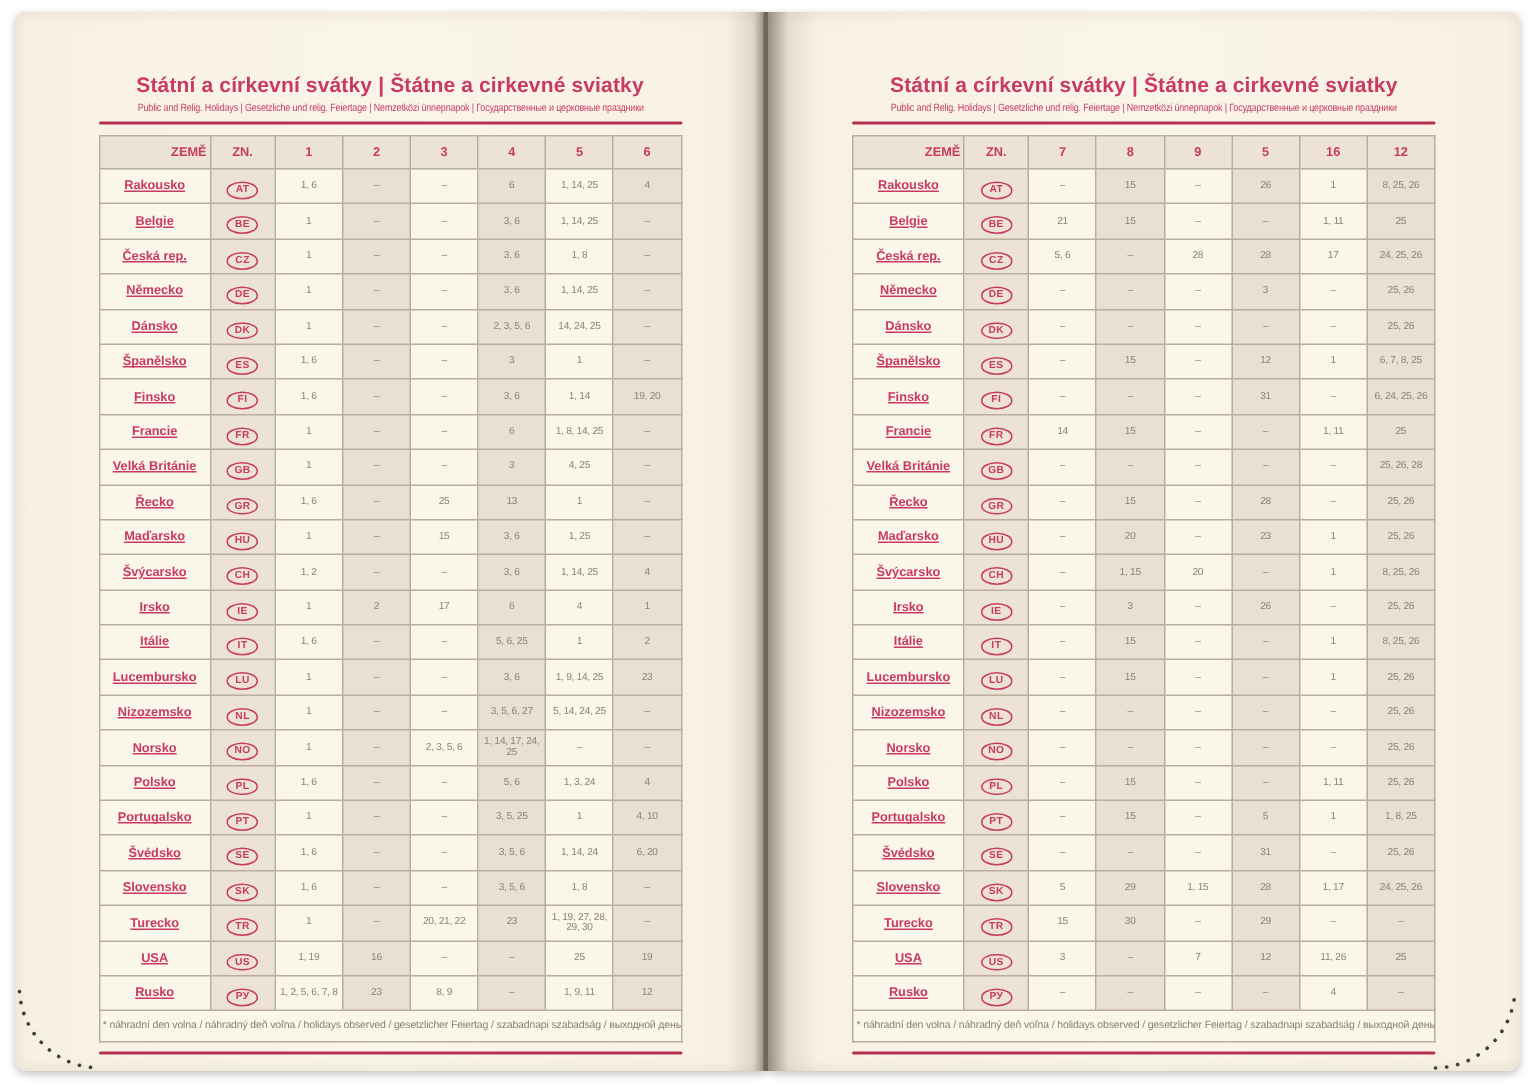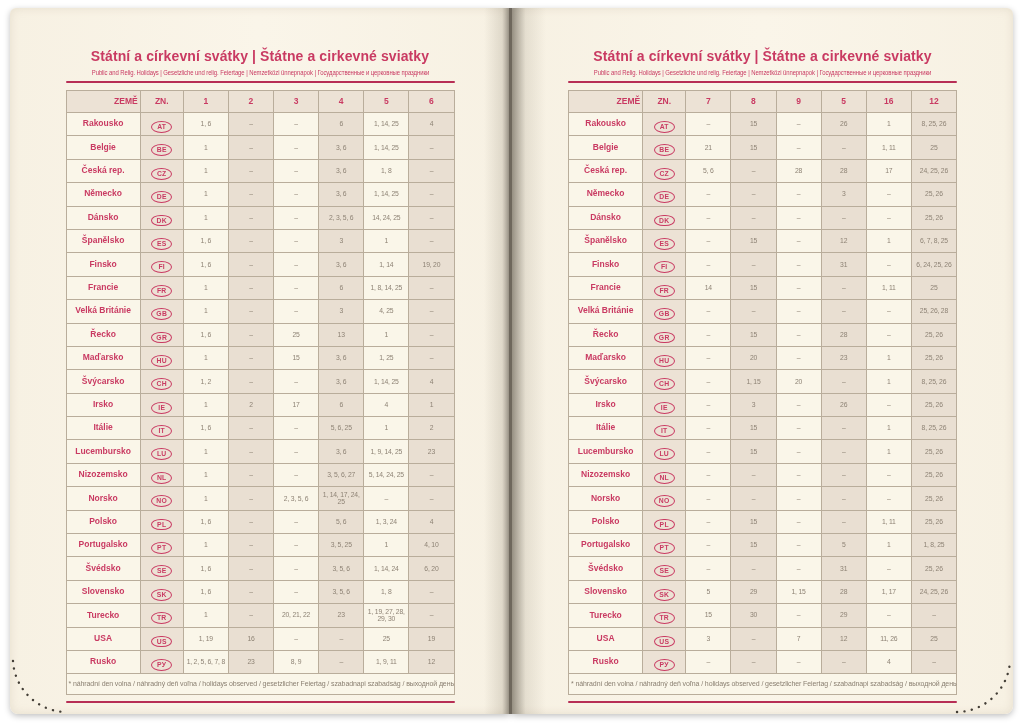--- a/index.html
+++ b/index.html
@@ -48,21 +48,21 @@
   table.holidays th, table.holidays td{
     border:1px solid #b9ad9b;text-align:center;vertical-align:middle;
     padding:2px 2px;height:16px;line-height:1.15;
   }
   table.holidays th{
     background:#ece2d5;color:#c93a62;font-size:8.5px;font-weight:bold;height:17px;
   }
   table.holidays th.col-country{text-align:right;padding-left:7px;}
   td.col-country{
     background:#faf6e9;color:#c93a62;font-weight:bold;font-size:8.5px;
-    text-align:left;padding-left:7px;
+    text-align:left;padding-left:7px;text-decoration:underline;
   }
   td.col-zn{background:#ece2d5;}
   td.value{color:#8e8375;font-size:6.8px;letter-spacing:-0.2px;}
   td.col-light{background:#faf6e9;}
   td.col-dark{background:#e9dfd2;}
   .code-badge{
     display:inline-block;border:1px solid #c93a62;color:#c93a62;
     border-radius:50%;padding:1px 4px;font-size:6.8px;font-weight:bold;
     letter-spacing:0.3px;min-width:11px;
   }

